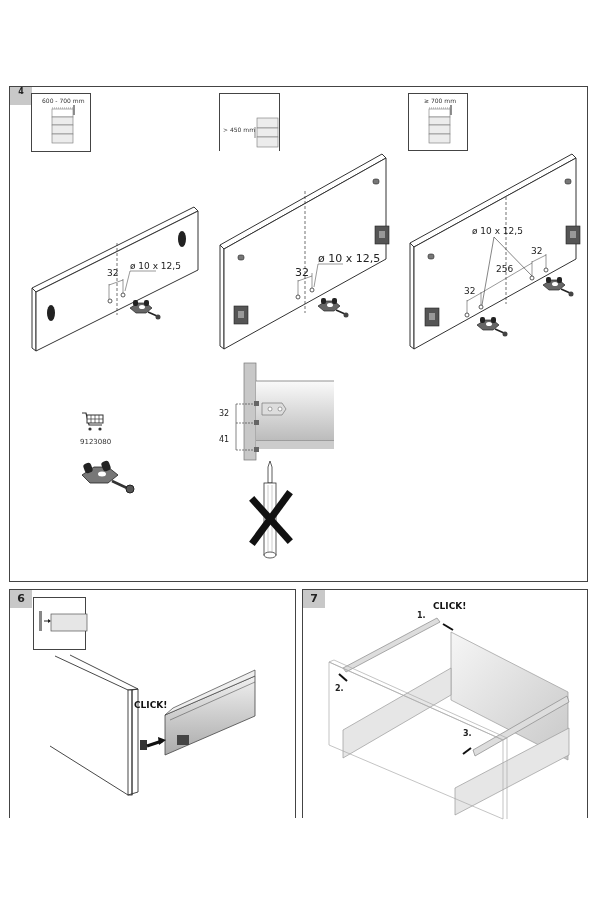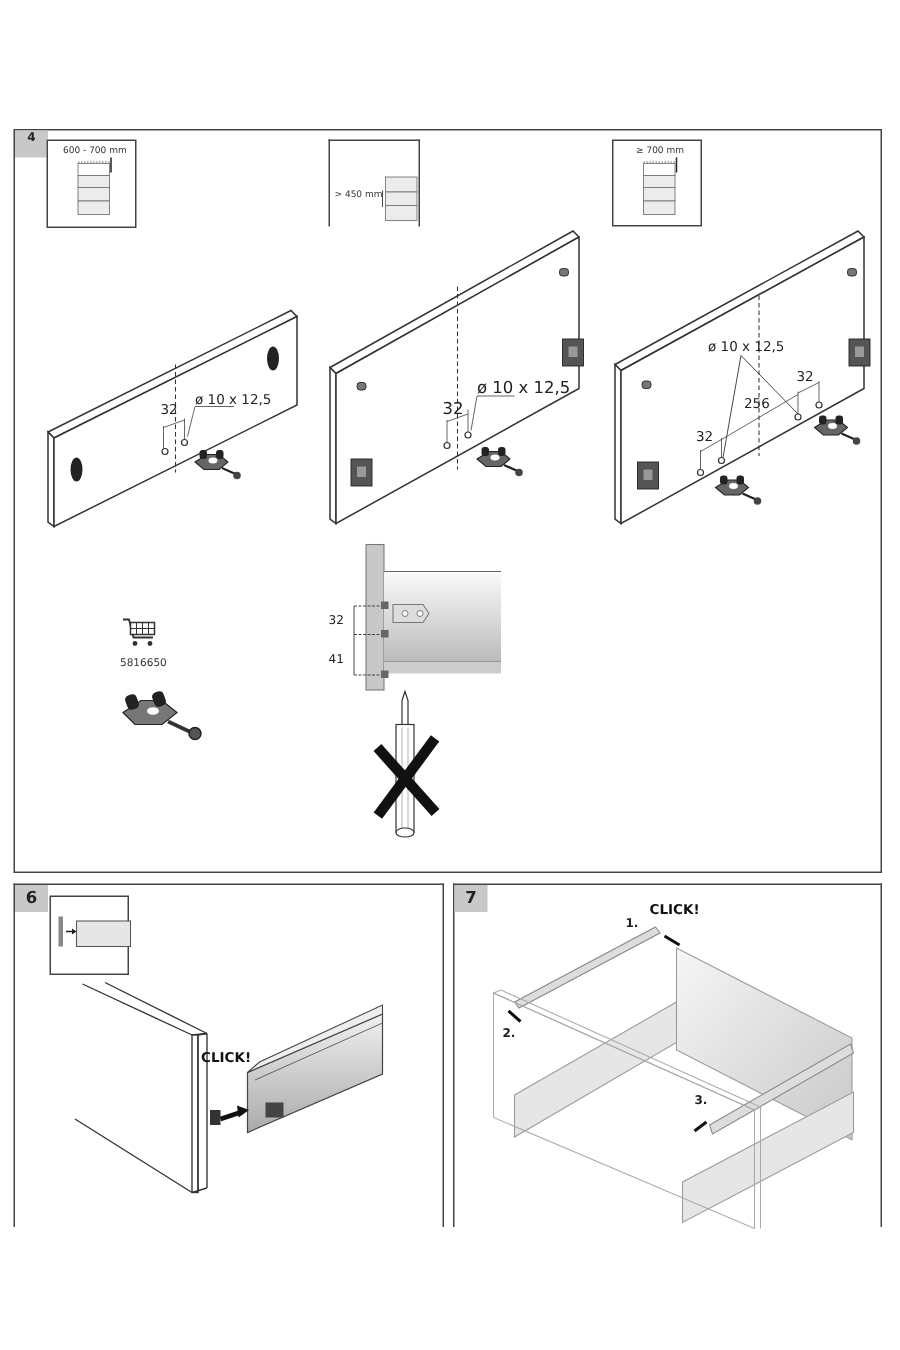--- a/index.html
+++ b/index.html
@@ -165,21 +165,21 @@
   <svg width="26" height="22" style="left:71px;top:324px;">
     <polyline points="1,2 5,2 8,14 21,14" fill="none" stroke="#333" stroke-width="1.2"></polyline>
     <rect x="6" y="4" width="16" height="8" fill="#fff" stroke="#333" stroke-width="1"></rect>
     <line x1="10" y1="4" x2="10" y2="12" stroke="#333" stroke-width="0.7"></line>
     <line x1="14" y1="4" x2="14" y2="12" stroke="#333" stroke-width="0.7"></line>
     <line x1="18" y1="4" x2="18" y2="12" stroke="#333" stroke-width="0.7"></line>
     <line x1="6" y1="8" x2="22" y2="8" stroke="#333" stroke-width="0.7"></line>
     <circle cx="9" cy="18" r="1.6" fill="#333"></circle>
     <circle cx="19" cy="18" r="1.6" fill="#333"></circle>
   </svg>
-  <span style="position:absolute;left:70px;top:351px;font-size:7px;color:#333;">5816650</span>
+  <span style="position:absolute;left:70px;top:351px;font-size:7px;color:#333;">9123080</span>
   <svg width="60" height="35" style="left:70px;top:374px;">
     <path d="M2,14 L14,6 L28,6 L38,14 L28,22 L10,22 Z" fill="#777" stroke="#222" stroke-width="0.8"></path>
     <ellipse cx="22" cy="13" rx="4" ry="2.5" fill="#fff"></ellipse>
     <rect x="4" y="2" width="8" height="10" rx="3" fill="#222" transform="rotate(-20 8 7)"></rect>
     <rect x="22" y="0" width="8" height="10" rx="3" fill="#222" transform="rotate(-20 26 5)"></rect>
     <line x1="32" y1="20" x2="47" y2="27" stroke="#333" stroke-width="2.5"></line>
     <circle cx="50" cy="28" r="4" fill="#555" stroke="#222"></circle>
   </svg>
 
   <svg width="130" height="215" style="left:200px;top:276px;">

